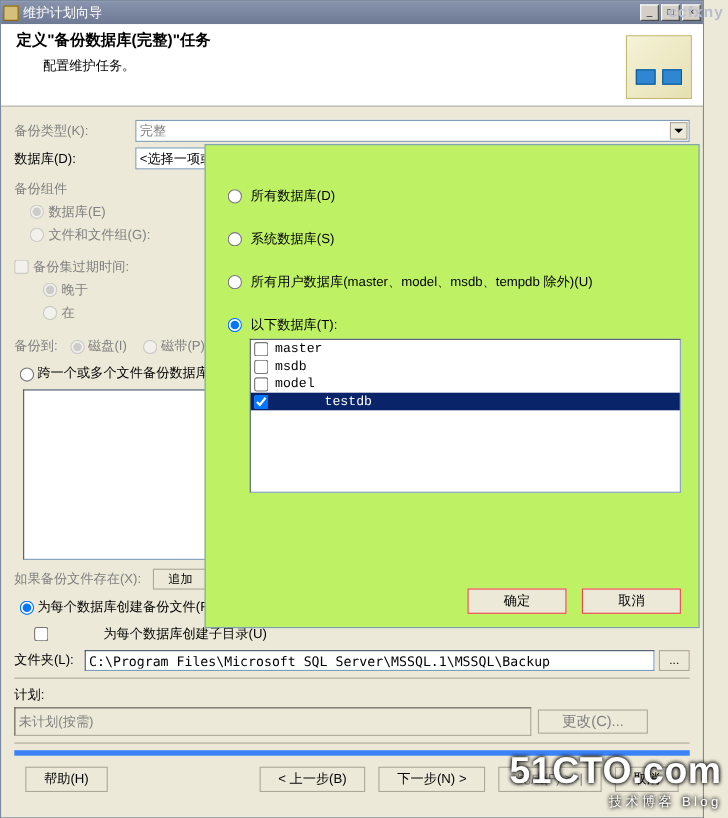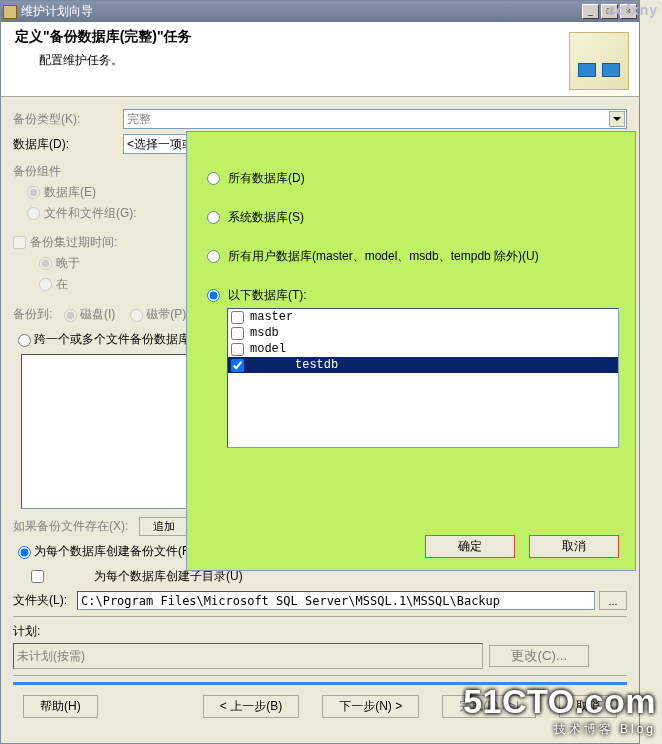--- a/index.html
+++ b/index.html
@@ -145,23 +145,23 @@
     padding:12px 3px;
     color:#808080;
     display:flex;align-items:center;
   }
   .change-btn{
     height:22px;width:100px;border:1px solid #aca899;
     background:#ece9d8;margin-left:6px;color:#808080;
   }
 
   .wizard-btns{
-    border-top:3px solid #3b82f6;
+    border-top:5px solid #3b82f6;
     padding:10px 10px 0 10px;
-    display:flex;gap:23px;
+    display:flex;gap:12px;
     justify-content:flex-start;
   }
   .wizard-btns .spacer{flex:1;}
   .wbtn{
     height:23px;padding:0 16px;
     border:1px solid #aca899;
     background:#ece9d8;
     font-size:12px;
   }
   .wbtn.dis{color:#808080;}

